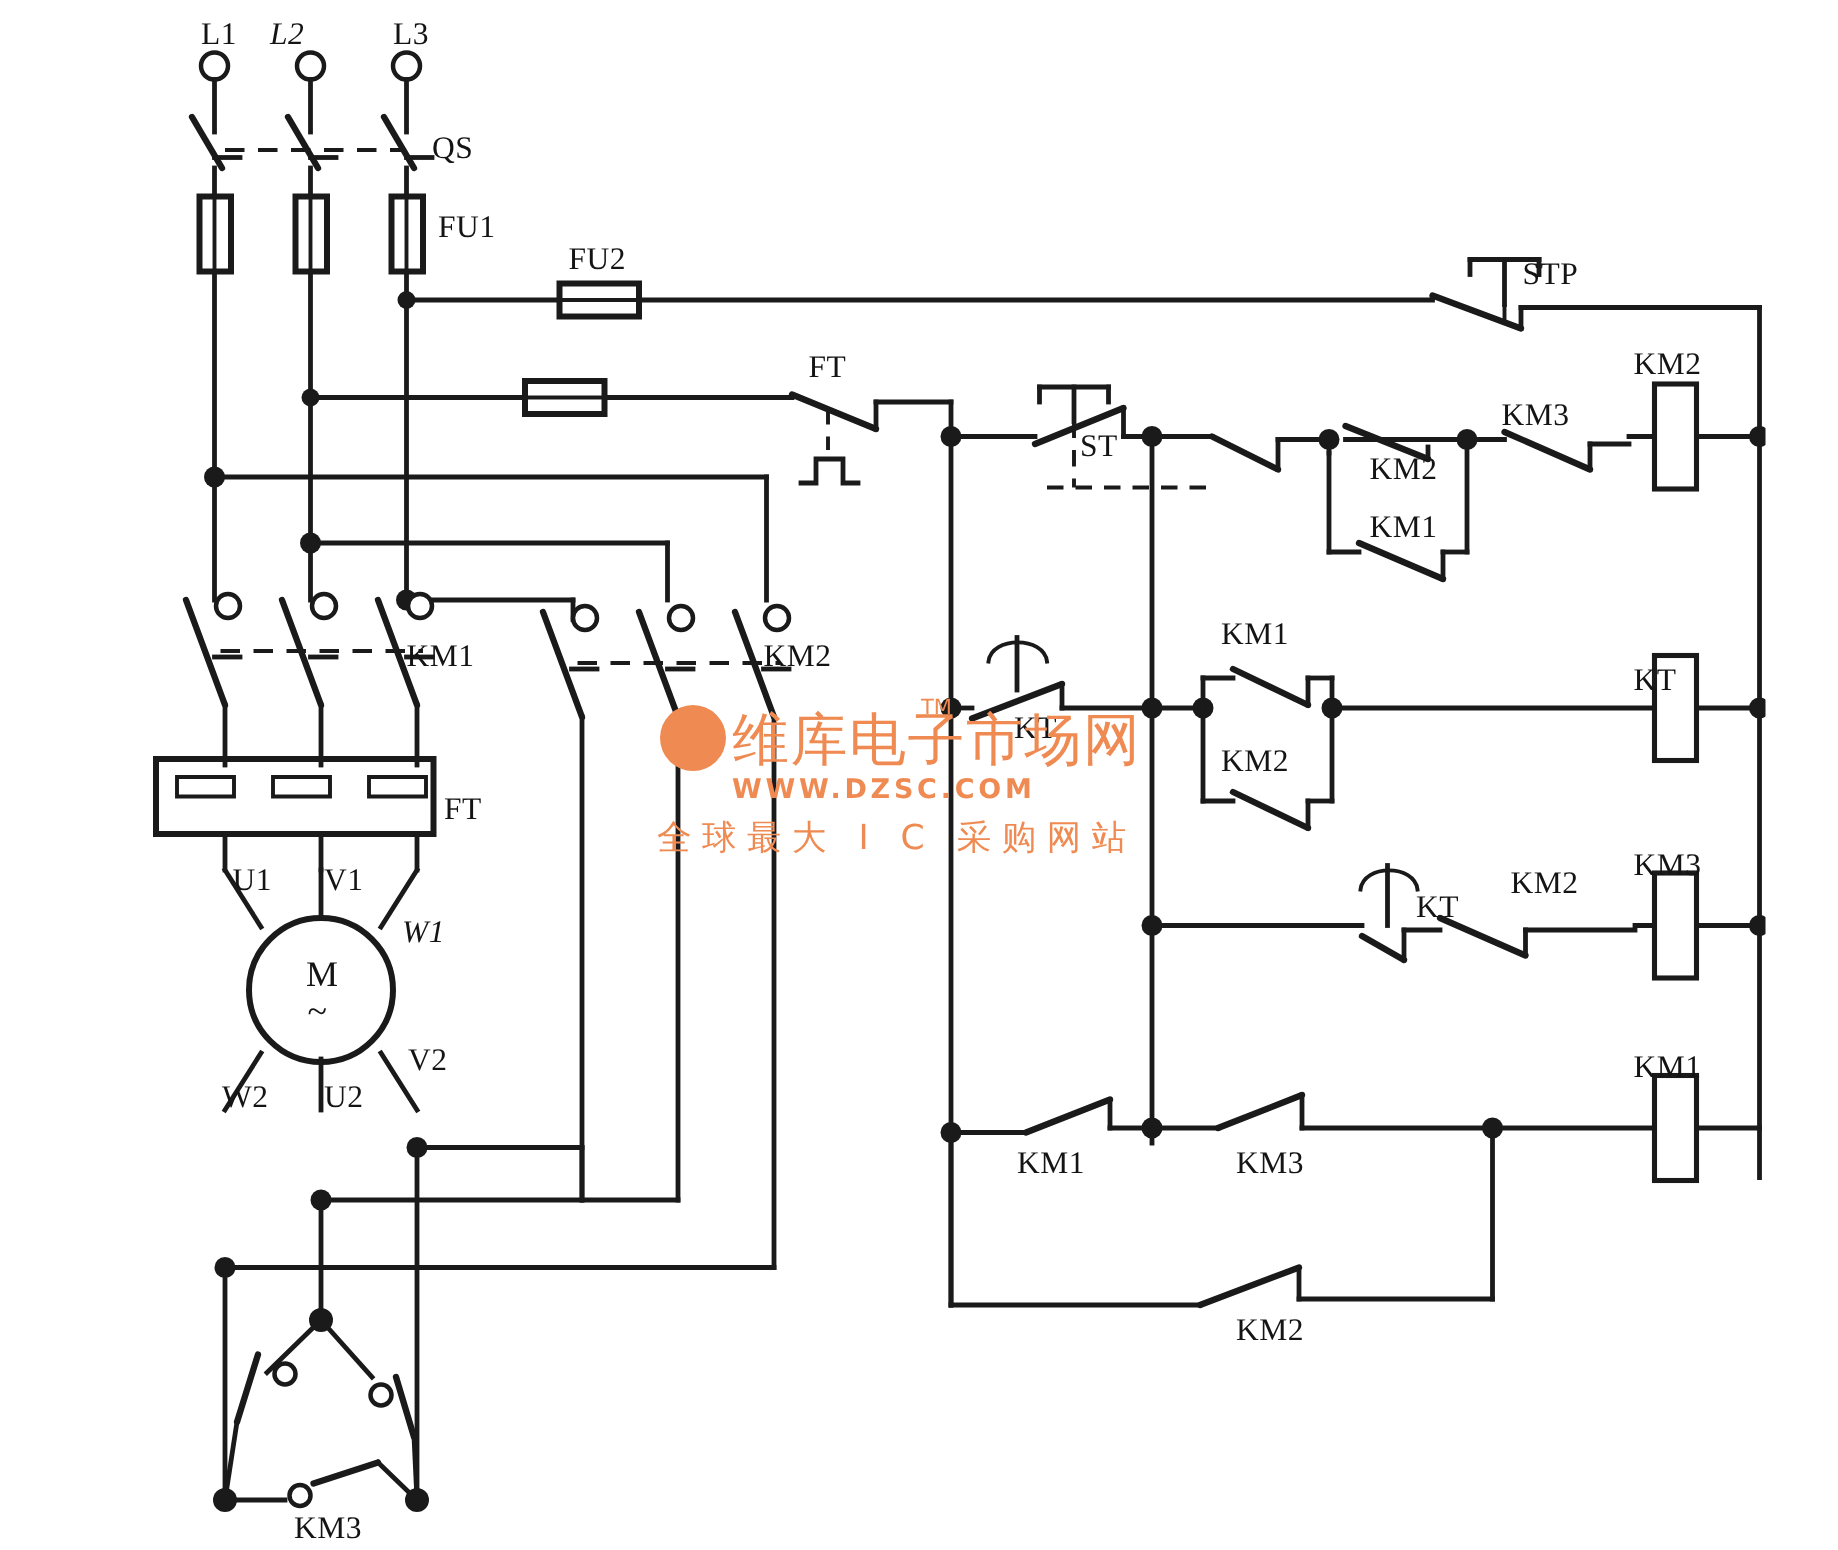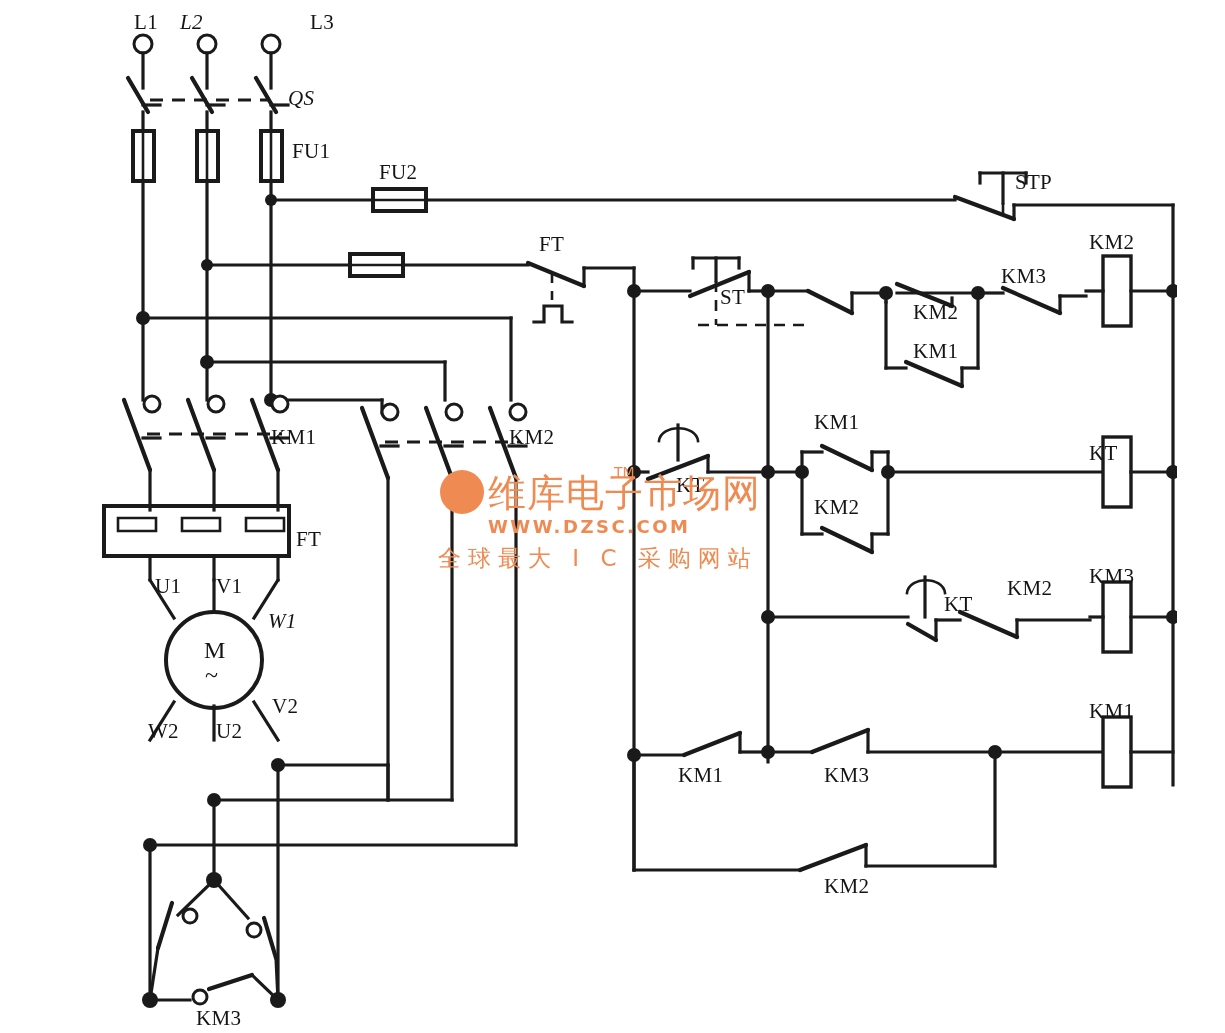--- a/index.html
+++ b/index.html
@@ -347,23 +347,23 @@
     <path class="wire" d="M150,1000 L190,1000"></path>
     <circle class="ring" cx="200" cy="997" r="7"></circle>
     <path class="blade" d="M209,989 L252,975"></path>
     <path class="wire" d="M252,975 L278,1000"></path>
   </g>
 
 </svg>
 
 <div class="lbl" style="left:134px;top:10px;">L1</div>
 <div class="lbl" style="left:180px;top:10px;font-style:italic;">L2</div>
-<div class="lbl" style="left:262px;top:10px;margin-left:48px;">L3</div>
-
-<div class="lbl" style="left:288px;top:86px;font-style:italic;">QS</div>
+<div class="lbl" style="left:262px;top:10px;">L3</div>
+
+<div class="lbl" style="left:288px;top:86px;">QS</div>
 <div class="lbl" style="left:292px;top:139px;">FU1</div>
 <div class="lbl" style="left:379px;top:160px;">FU2</div>
 
 <div class="lbl" style="left:1015px;top:170px;">STP</div>
 <div class="lbl" style="left:539px;top:232px;">FT</div>
 <div class="lbl" style="left:720px;top:285px;text-align:center;">ST</div>
 
 <div class="lbl" style="left:1089px;top:230px;">KM2</div>
 <div class="lbl" style="left:1001px;top:264px;">KM3</div>
 <div class="lbl" style="left:913px;top:300px;">KM2</div>

